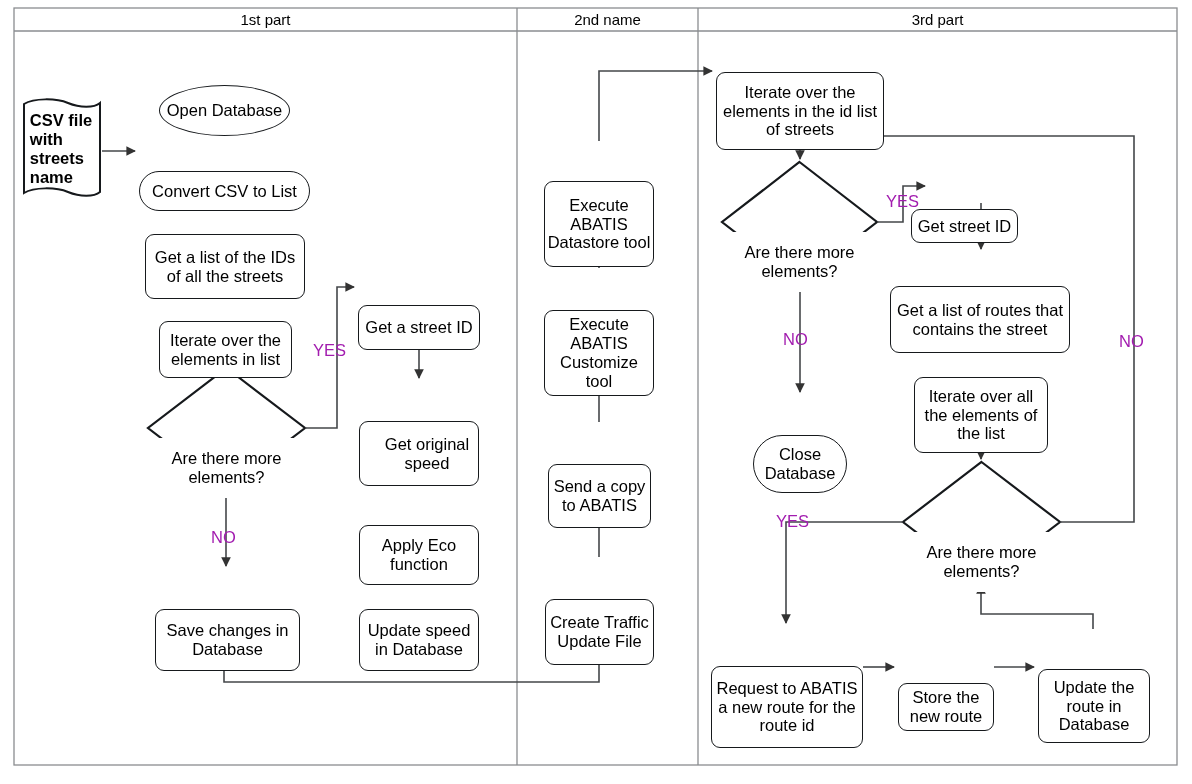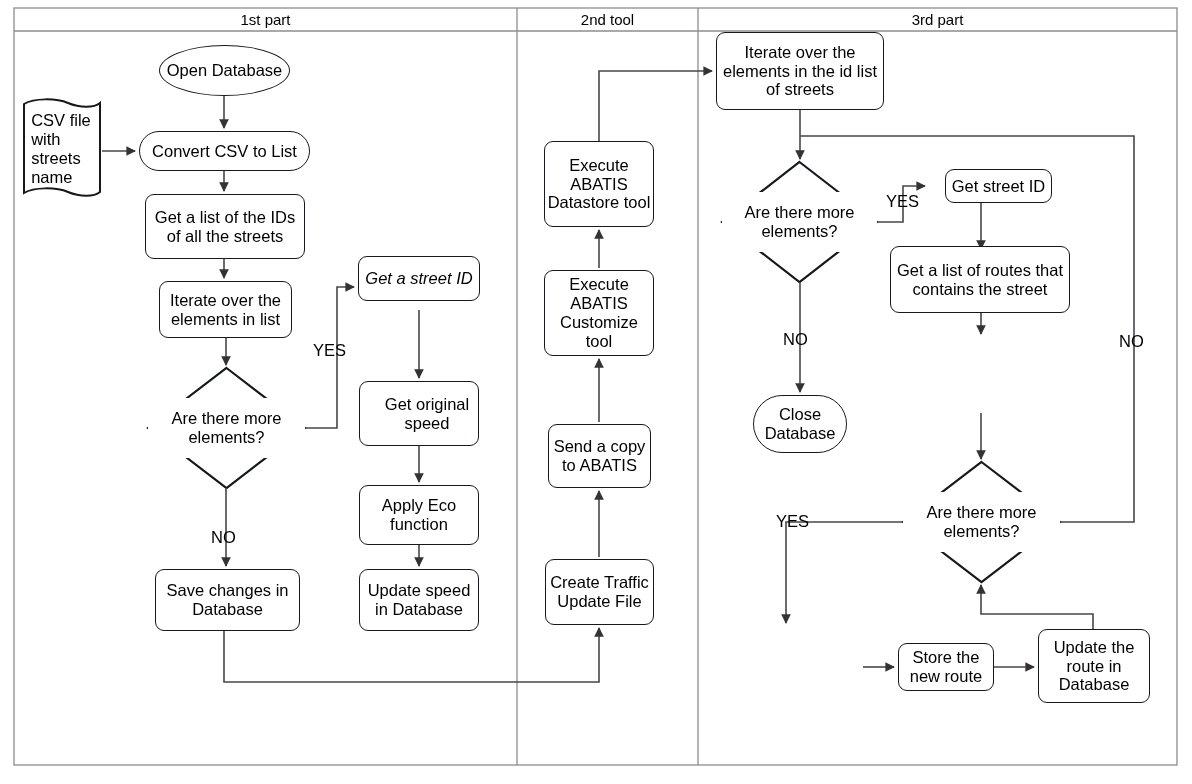--- a/index.html
+++ b/index.html
@@ -1,31 +1,31 @@
 <!DOCTYPE html>
 <html><head>
 <meta charset="utf-8">
 <style>
   html,body{margin:0;padding:0;background:#ffffff;}
   body{font-family:"Liberation Sans","DejaVu Sans",sans-serif;}
   #canvas{position:relative;width:1192px;height:784px;background:#ffffff;overflow:hidden;}
   svg.layer{position:absolute;left:0;top:0;width:1192px;height:784px;}
   .node{position:absolute;box-sizing:border-box;display:flex;align-items:center;
         justify-content:center;text-align:center;background:#ffffff;color:#000000;
-        font-size:16.5px;line-height:1.14;letter-spacing:0px;}
+        font-size:16.5px;line-height:1.14;letter-spacing:0px;margin-top:40px;}
   .proc{border:1.8px solid #16191c;border-radius:9px;}
   .term{border:1.8px solid #16191c;border-radius:999px;}
   .ellipse{border:1.8px solid #16191c;border-radius:50%;}
   .lane-title{position:absolute;text-align:center;font-size:15px;font-weight:normal;color:#000;
               display:flex;align-items:center;justify-content:center;}
-  .edge-label{position:absolute;font-size:16.5px;color:#000000;white-space:nowrap;}
+  .edge-label{position:absolute;font-size:16.5px;color:#a21caf;white-space:nowrap;}
   .docshape{position:absolute;}
   .docshape .txt{position:absolute;left:0;top:0;width:100%;height:100%;
         display:flex;flex-direction:column;align-items:center;justify-content:center;
-        font-size:16.5px;line-height:1.16;color:#000;}
+        font-size:16.5px;line-height:1.16;color:#000;font-weight:bold;}
 </style>
 </head>
 <body>
 
 <div id="canvas">
 
   <svg class="layer" viewBox="0 0 1192 784" xmlns="http://www.w3.org/2000/svg">
     <defs>
       <marker id="ah" viewBox="0 0 10 10" refX="9" refY="5" markerWidth="6" markerHeight="6" orient="auto-start-reverse">
         <path d="M 0 0 L 10 5 L 0 10 z" fill="#333"></path>
@@ -84,40 +84,40 @@
       <line x1="981" y1="413" x2="981" y2="459" marker-end="url(#ah)"></line>
       <path d="M 1060 522 L 1134 522 L 1134 136 L 800 136"></path>
       <path d="M 903 522 L 786 522 L 786 623" marker-end="url(#ah)"></path>
       <line x1="863" y1="667" x2="894" y2="667" marker-end="url(#ah)"></line>
       <line x1="994" y1="667" x2="1034" y2="667" marker-end="url(#ah)"></line>
       <path d="M 1093 629 L 1093 614 L 981 614 L 981 585" marker-end="url(#ah)"></path>
     </g>
   </svg>
 
   <div class="lane-title" style="left:14px;top:8px;width:503px;height:23px;">1st part</div>
-  <div class="lane-title" style="left:517px;top:8px;width:181px;height:23px;">2nd tool</div>
+  <div class="lane-title" style="left:517px;top:8px;width:181px;height:23px;">2nd name</div>
   <div class="lane-title" style="left:698px;top:8px;width:479px;height:23px;">3rd part</div>
 
   <div class="node ellipse" style="left:159px;top:45px;width:131px;height:51px;">Open Database</div>
 
   <div class="docshape" style="left:22px;top:101px;width:78px;height:96px;">
     <div class="txt">CSV file<br>with<br>streets<br>name</div>
   </div>
 
   <div class="node proc" style="left:139px;top:131px;width:171px;height:40px;border-radius:20px;">Convert CSV to List</div>
 
   <div class="node proc" style="left:145px;top:194px;width:160px;height:65px;">Get a list of the IDs<br>of all the streets</div>
 
   <div class="node proc" style="left:159px;top:281px;width:133px;height:57px;">Iterate over the<br>elements in list</div>
 
   <div class="node" style="left:148px;top:398px;width:157px;height:60px;">Are there more<br>elements?</div>
 
   <div class="node proc" style="left:155px;top:569px;width:145px;height:62px;">Save changes in<br>Database</div>
 
-  <div class="node proc" style="left:358px;top:256px;width:122px;height:45px;font-style:italic;">Get a street ID</div>
+  <div class="node proc" style="left:358px;top:265px;width:122px;height:45px;">Get a street ID</div>
 
   <div class="node proc" style="left:359px;top:381px;width:120px;height:65px;padding-left:16px;">Get original<br>speed</div>
 
   <div class="node proc" style="left:359px;top:485px;width:120px;height:60px;">Apply Eco<br>function</div>
 
   <div class="node proc" style="left:359px;top:569px;width:120px;height:62px;">Update speed<br>in Database</div>
 
   <div class="node proc" style="left:544px;top:141px;width:110px;height:86px;">Execute<br>ABATIS<br>Datastore tool</div>
 
   <div class="node proc" style="left:544px;top:270px;width:110px;height:86px;">Execute<br>ABATIS<br>Customize tool</div>
@@ -125,27 +125,29 @@
   <div class="node proc" style="left:548px;top:424px;width:103px;height:64px;">Send a copy<br>to ABATIS</div>
 
   <div class="node proc" style="left:545px;top:559px;width:109px;height:66px;">Create Traffic<br>Update File</div>
 
   <div class="node proc" style="left:716px;top:32px;width:168px;height:78px;">Iterate over the<br>elements in the id list<br>of streets</div>
 
   <div class="node" style="left:722px;top:192px;width:155px;height:60px;">Are there more<br>elements?</div>
 
   <div class="node term" style="left:753px;top:395px;width:94px;height:58px;">Close<br>Database</div>
 
-  <div class="node proc" style="left:945px;top:169px;width:107px;height:34px;">Get street ID</div>
+  <div class="node proc" style="left:911px;top:169px;width:107px;height:34px;">Get street ID</div>
 
   <div class="node proc" style="left:890px;top:246px;width:180px;height:67px;">Get a list of routes that<br>contains the street</div>
 
+  <div class="node proc" style="left:914px;top:337px;width:134px;height:76px;">Iterate over all<br>the elements of<br>the list</div>
 
   <div class="node" style="left:903px;top:492px;width:157px;height:60px;">Are there more<br>elements?</div>
 
+  <div class="node proc" style="left:711px;top:626px;width:152px;height:82px;">Request to ABATIS<br>a new route for the<br>route id</div>
 
   <div class="node proc" style="left:898px;top:643px;width:96px;height:48px;">Store the<br>new route</div>
 
   <div class="node proc" style="left:1038px;top:629px;width:112px;height:74px;">Update the<br>route in<br>Database</div>
 
   <div class="edge-label" style="left:313px;top:341px;">YES</div>
   <div class="edge-label" style="left:211px;top:528px;">NO</div>
   <div class="edge-label" style="left:886px;top:192px;">YES</div>
   <div class="edge-label" style="left:783px;top:330px;">NO</div>
   <div class="edge-label" style="left:1119px;top:332px;">NO</div>

